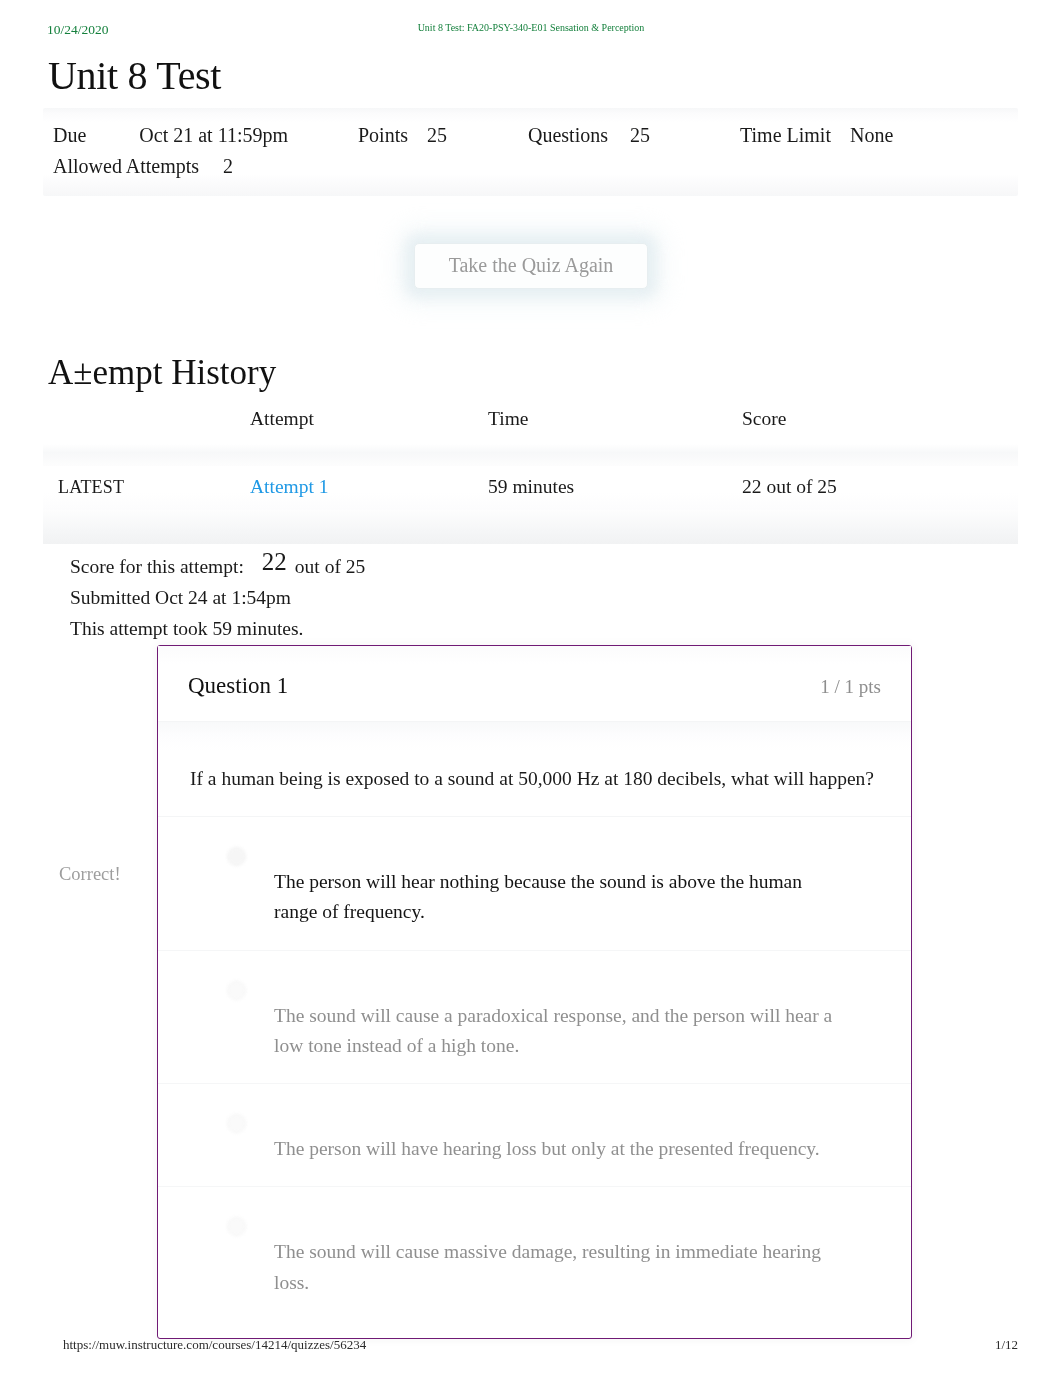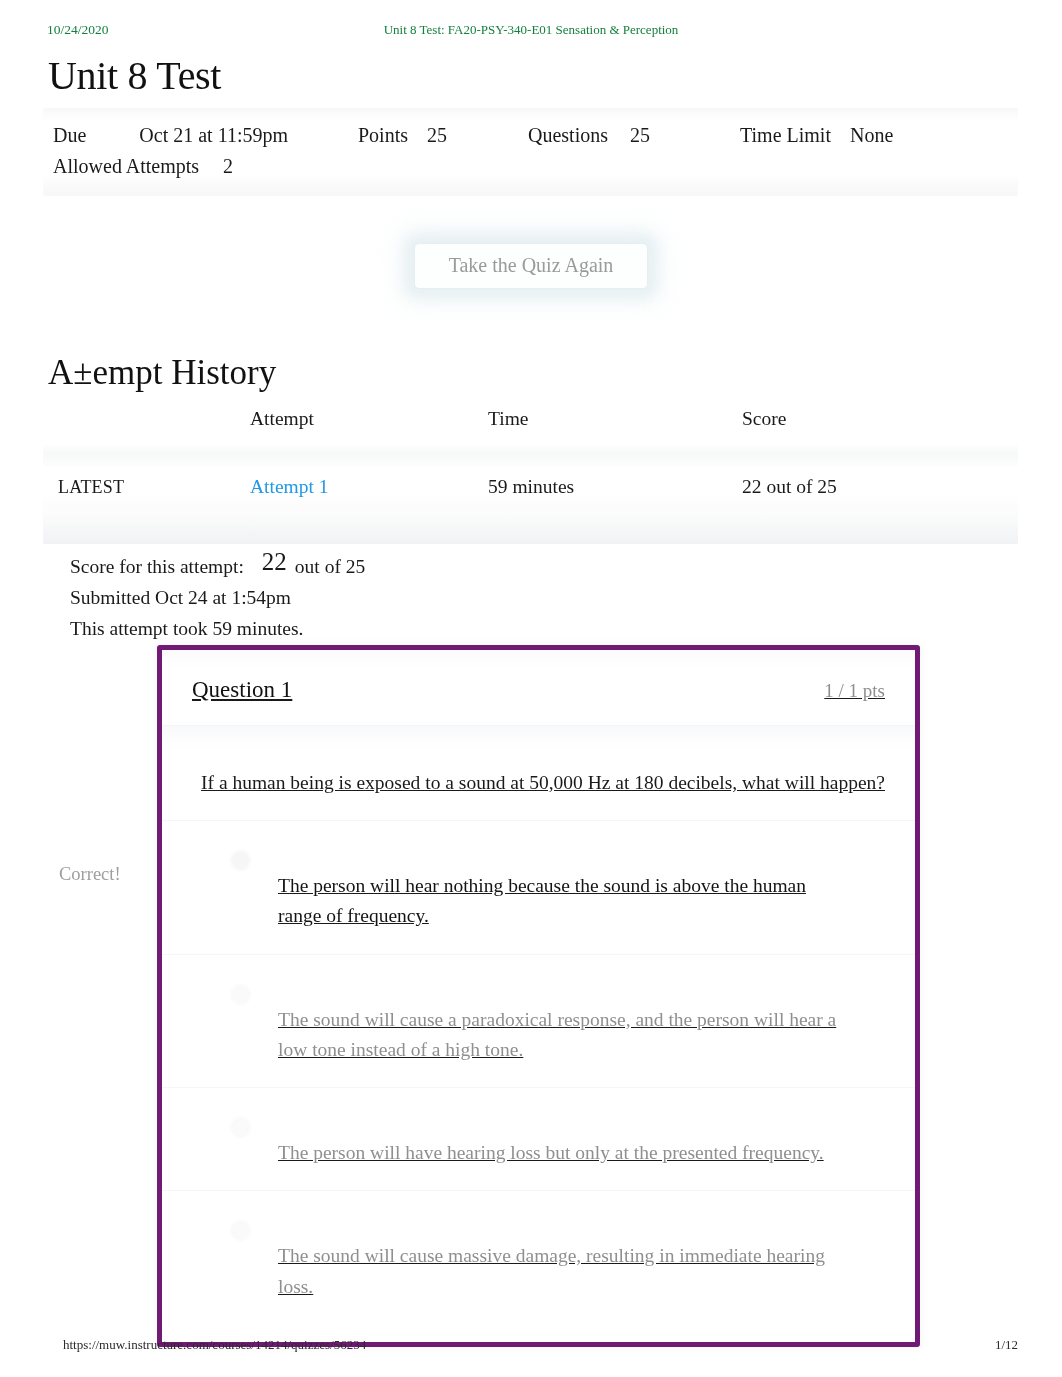--- a/index.html
+++ b/index.html
@@ -35,21 +35,21 @@
     position: absolute;
     left: 47px;
     top: 0;
   }
   .print-header .doc-title {
     position: absolute;
     left: 0;
     right: 0;
     text-align: center;
     top: 0;
-    font-size: 13px;
+    font-size: 10px;
   }
 
   
   .page-title {
     position: absolute;
     top: 52px;
     left: 48px;
     font-size: 40px;
     font-weight: normal;
     letter-spacing: -0.3px;
@@ -188,24 +188,23 @@
   }
   .score-outof { }
 
   
   .question-card {
     position: absolute;
     top: 645px;
     left: 157px;
     width: 753px;
     background: #ffffff;
-    border: 5px solid #701a75;
+    border: 1px solid #701a75;
     border-radius: 3px;
     box-shadow: 0 0 9px 2px rgba(0,0,0,0.035);
-    text-decoration: underline;
   }
   .question-head {
     display: flex;
     align-items: baseline;
     justify-content: space-between;
     padding: 27px 30px 22px 30px;
     border-bottom: 1px solid #f4f5f6;
     background: linear-gradient(180deg,#fbfbfc 0, #ffffff 18px, #ffffff 100%);
   }
   .question-number {
@@ -216,21 +215,20 @@
     font-size: 19px;
     color: #8e8e8e;
   }
   .question-body {
     padding: 42px 30px 22px 32px;
     font-size: 19.5px;
     line-height: 1.55;
     color: #1a1a1a;
     border-bottom: 1px solid #f4f5f6;
     background: linear-gradient(180deg,#f8f9fa 0, #fdfdfe 14px, #ffffff 30px, #ffffff 100%);
-    text-align: right;
   }
 
   .answers { padding: 0 0 18px 0; }
   .answer-row {
     position: relative;
     display: flex;
     align-items: flex-start;
     padding: 28px 24px 22px 14px;
     min-height: 62px;
     box-sizing: border-box;

